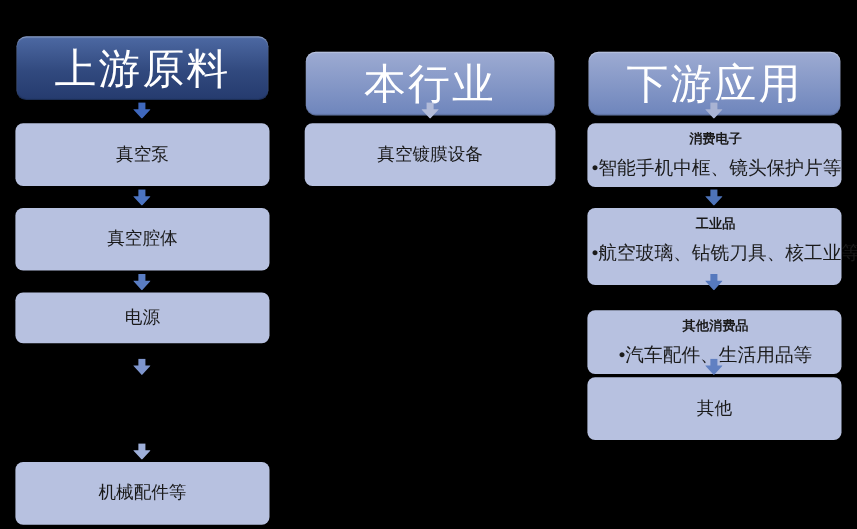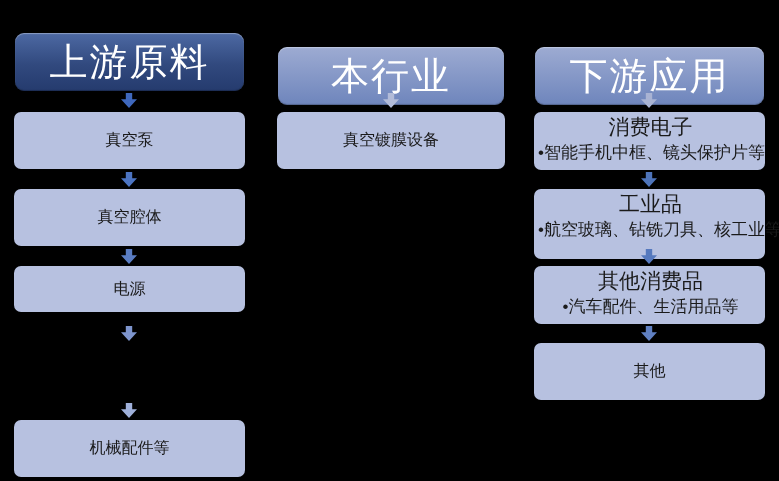--- a/index.html
+++ b/index.html
@@ -28,21 +28,21 @@
   }
   .box {
     position:absolute; left:0; right:0;
     background: var(--box-fill, #b7c1e0);
     border-radius:7px;
     color: var(--text, #1a1a1a);
     box-sizing:border-box;
   }
   .box-center { display:flex; align-items:center; justify-content:center; font-size:16px; }
   .box-left   { padding:5px 2px 0 4px; }
-  .box-title  { font-size:21px; line-height:19px; margin-bottom:8px; }
+  .box-title  { font-size:12px; line-height:19px; margin-bottom:8px;font-weight:bold; }
   .box-bullet { font-size:17px; line-height:18px; white-space:nowrap; }
   .arrow {
     position:absolute; width:16px; height:15px;
     background: var(--ac, #4c74c2);
     clip-path: polygon(30% 0, 70% 0, 70% 42%, 100% 42%, 50% 100%, 0 42%, 30% 42%);
   }
 </style>
 </head>
 <body>
 
@@ -73,21 +73,21 @@
     <div class="box box-left" style="top:112px;height:58px">
       <div class="box-title">消费电子</div>
       <div class="box-bullet">•智能手机中框、镜头保护片等</div>
     </div>
     <div class="arrow" style="top: 172px; left: 107px; --ac: #4e74ba;"></div>
     <div class="box box-left" style="top:189px;height:70px">
       <div class="box-title">工业品</div>
       <div class="box-bullet">•航空玻璃、钻铣刀具、核工业等</div>
     </div>
     <div class="arrow" style="top: 249px; left: 107px; --ac: #5679be;"></div>
-    <div class="box box-left" style="top:266px;height:58px">
+    <div class="box box-left" style="top:282px;height:58px">
       <div class="box-title">其他消费品</div>
       <div class="box-bullet">•汽车配件、生活用品等</div>
     </div>
     <div class="arrow" style="top: 326px; left: 107px; --ac: #6080c2;"></div>
     <div class="box box-center" style="top:343px;height:57px">其他</div>
   </div>
 
 </div>
 
 </body></html>

